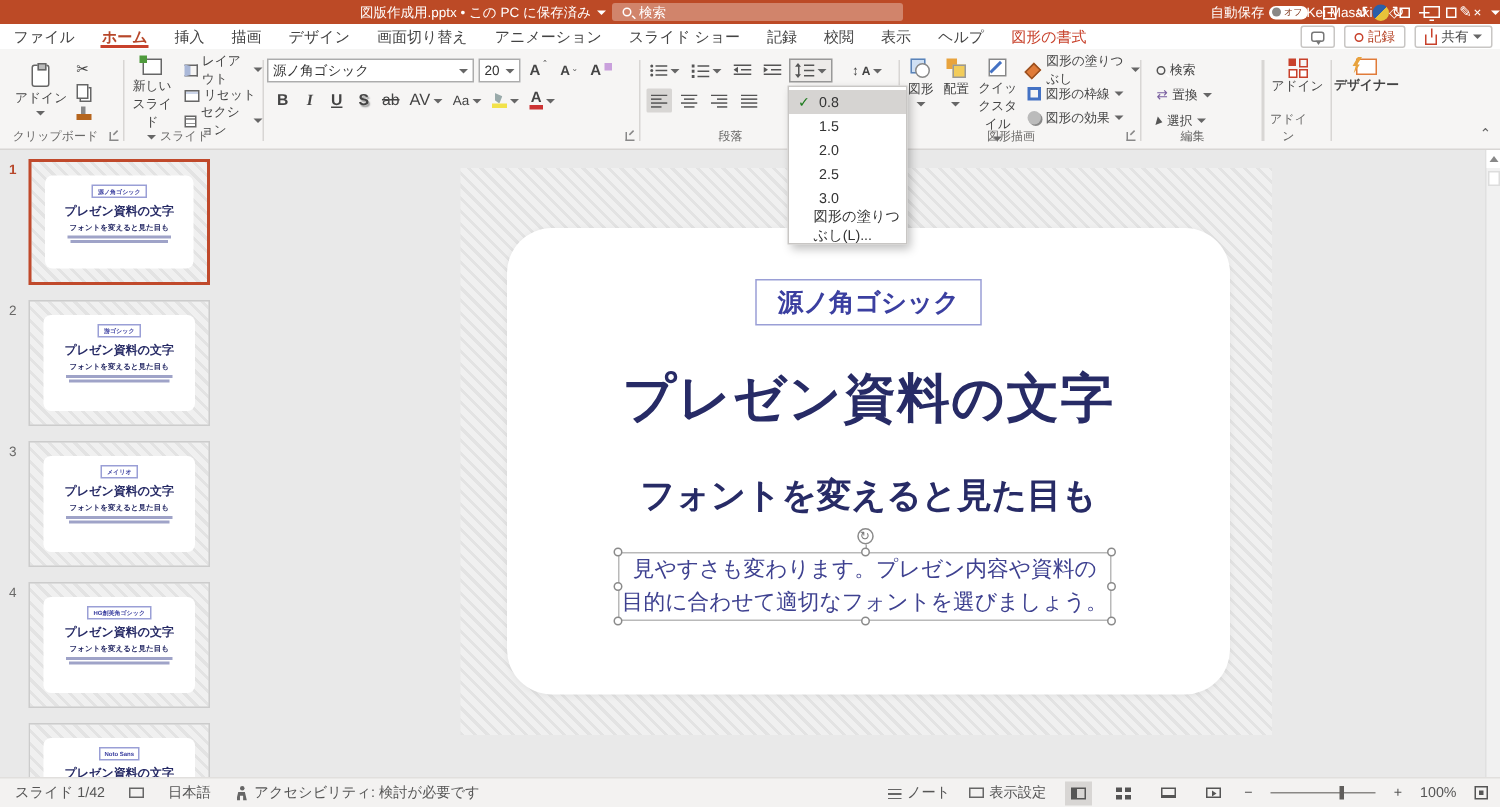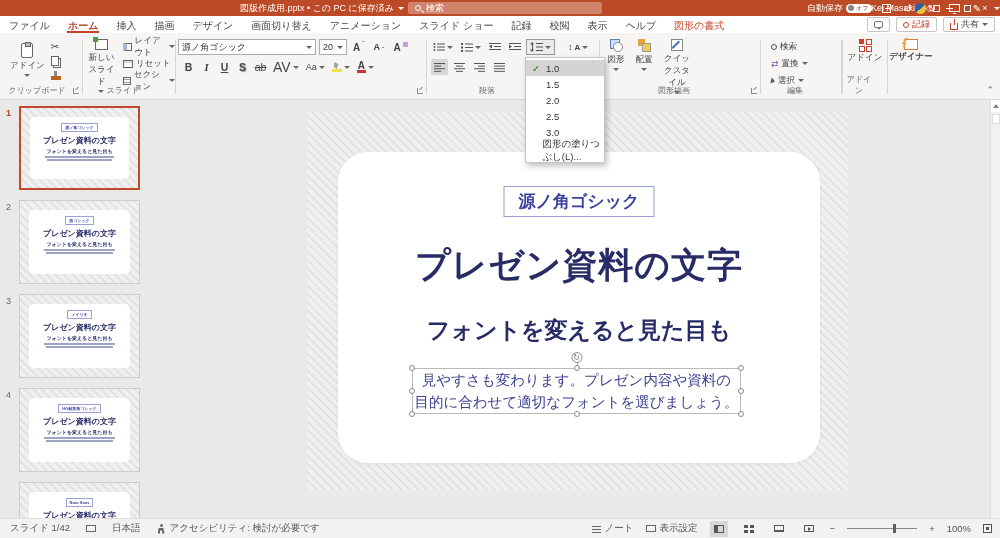--- a/index.html
+++ b/index.html
@@ -23,21 +23,21 @@
   .mag { width:6px; height:6px; border:1px solid #fff; border-radius:50%; position:relative; flex:none; }
   .mag::after { content:""; position:absolute; left:5px; top:5px; width:3px; height:1px; background:#fff; transform:rotate(45deg); }
   .tb-right { position:absolute; right:0; top:0; height:16px; display:flex; align-items:center; gap:0; padding-right:6px; }
   .avatar { width:11px; height:11px; border-radius:50%; background:linear-gradient(135deg,#2b5fa8 50%,#e8c23a 50%); }
   .winctl { display:flex; gap:0; }
   .winbtn { width:18px; height:16px; display:flex; align-items:center; justify-content:center; }
   .min-g { width:7px; height:1px; background:#fff; }
   .rest-g { width:7px; height:7px; border:1px solid #fff; }
 
   
-  .tabrow { position:absolute; left:0; top:16px; width:1000px; height:17px; background:#fff; display:flex; align-items:flex-end; font-size:10px; color:#444; }
+  .tabrow { position:absolute; left:0; top:16px; width:1000px; height:17px; background:#fff; display:flex; align-items:center; font-size:10px; color:#444; }
   .tab { padding:0 9px; display:flex; align-items:center; position:relative; }
   .tab.active { color:#B7472A; font-weight:bold; }
   .tab.active::after { content:""; position:absolute; left:8px; right:8px; bottom:0; height:2px; background:#C8412B; }
   .tab.contextual { color:#C8412B; }
   .tabrow-right { position:absolute; right:5px; top:1px; display:flex; gap:6px; }
   .pill-btn { border:1px solid #C8C6C4; border-radius:2px; background:#fff; height:15px; display:flex; align-items:center; gap:3px; padding:0 6px; font-size:9px; color:#444; }
   .bubble { width:9px; height:7px; border:1px solid #777; border-radius:2px; position:relative; }
   .bubble::after { content:""; position:absolute; left:2px; bottom:-3px; border-left:2px solid transparent; border-right:2px solid transparent; border-top:3px solid #777; }
   .rec-dot { width:6px; height:6px; border-radius:50%; border:1.5px solid #C8412B; }
   .share-g { width:8px; height:7px; border:1px solid #C8412B; border-top:none; position:relative; margin-top:3px; }
@@ -314,21 +314,21 @@
           <span style="width:5px;height:5px;background:#C9A0DC;display:inline-block;margin-top:-6px;"></span>
         </span>
     </div>
     <div class="row" style="gap:1px; padding-left:4px; margin-top:4px;">
       <span class="sbtn fmt">B</span>
       <span class="sbtn fmt" style="font-style:italic; font-family:'Liberation Serif',serif;">I</span>
       <span class="sbtn fmt" style="text-decoration:underline;">U</span>
       <span class="sbtn fmt" style="text-shadow:1px 1px 1px #999;">S</span>
       <span class="sbtn fmt" style="text-decoration:line-through; font-weight:normal;">ab</span>
       <span class="sbtn">
-          <span style="font-size:14px;text-align:right;">AV</span>
+          <span style="font-size:11px;text-align:right;">AV</span>
           <span class="cd"></span>
         </span>
       <span class="sbtn">
           <span style="font-size:9px;">Aa</span>
           <span class="cd"></span>
         </span>
       <span class="sbtn">
           <span class="hl-pen"></span>
           <span class="cd"></span>
         </span>
@@ -452,20 +452,37 @@
       <div class="bigbtn" style="width:24px;font-family:Liberation Mono, monospace;">
         <span class="i-arrange"></span>
         <span>配置</span>
         <span class="cd"></span>
         </div>
       <div class="bigbtn" style="width:34px;">
         <span class="i-quick"></span>
         <span>クイックスタイル</span>
         <span class="cd"></span>
         </div>
+      <div style="display:flex; flex-direction:column; gap:1px;">
+        <div class="minirow">
+            <span class="i-fill"></span>
+            <span>図形の塗りつぶし</span>
+            <span class="cd"></span>
+          </div>
+        <div class="minirow">
+            <span class="i-outline"></span>
+            <span>図形の枠線</span>
+            <span class="cd"></span>
+          </div>
+        <div class="minirow">
+            <span class="i-effects"></span>
+            <span>図形の効果</span>
+            <span class="cd"></span>
+          </div>
+      </div>
     </div>
     <div class="glabel">図形描画</div>
     <div class="launcher"></div>
   </div>
   <div class="rsep"></div>
 
   <div class="rgroup" style="width:80px;">
     <div style="display:flex; flex-direction:column; gap:2px; padding-left:8px;">
       <div class="minirow">
           <span class="mag" style="border-color:#555;"></span>
@@ -503,21 +520,21 @@
       <span style="line-height:1.15;">デザイナー</span>
     </div>
   </div>
 
   <div class="collapse">⌃</div>
 </div>
 
 <div class="menu">
   <div class="mi checked">
       <span class="chk">✓</span>
-      <span>1.0</span>
+      <span>0.8</span>
     </div>
   <div class="mi">
       <span class="chkpad"></span>
       <span>1.5</span>
     </div>
   <div class="mi">
       <span class="chkpad"></span>
       <span>2.0</span>
     </div>
   <div class="mi">

